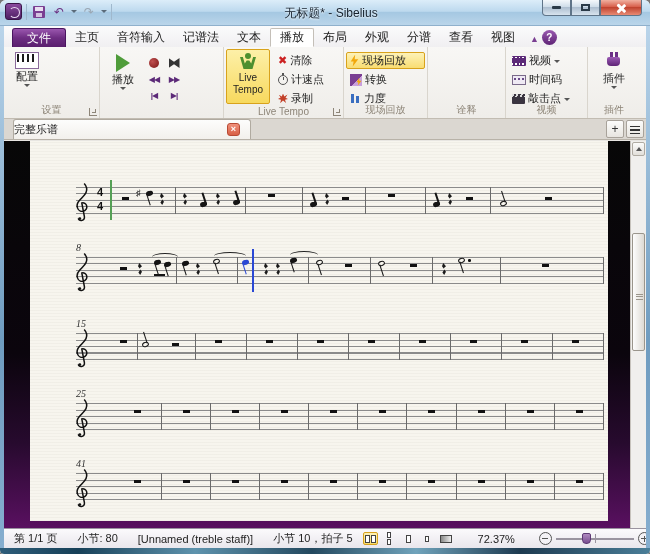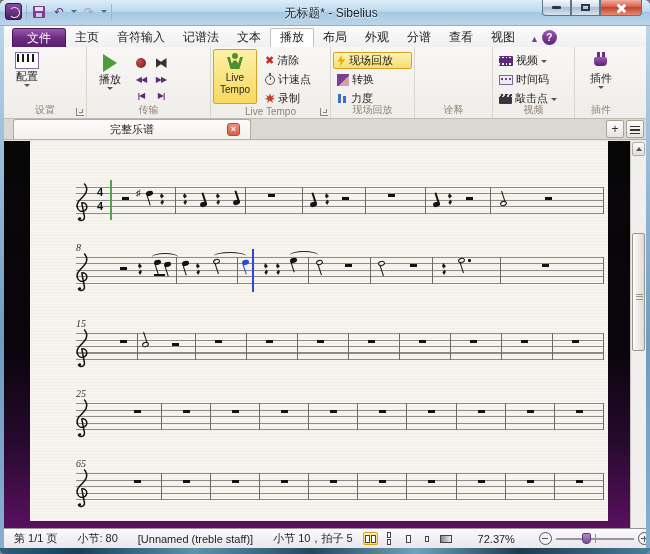--- a/index.html
+++ b/index.html
@@ -112,21 +112,21 @@
      background:repeating-linear-gradient(90deg,#6a4a8a 0 2px,transparent 2px 4px);}
   .ic-clap{width:13px;height:10px;background:#3a3440;position:relative;border-radius:1px;}
   .ic-clap::before{content:'';position:absolute;left:0;right:0;top:0;height:3px;
      background:repeating-linear-gradient(115deg,#ddd 0 2px,#3a3440 2px 4px);}
   .ic-plug{width:16px;height:19px;position:relative;}
   .ic-plug::before{content:'';position:absolute;left:4px;top:0;width:2.5px;height:6px;background:#6a2f86;box-shadow:5px 0 0 #6a2f86;}
   .ic-plug::after{content:'';position:absolute;left:1px;top:5px;width:13px;height:9px;background:linear-gradient(#9a5ab4,#5e2376);border-radius:2px 2px 4px 4px;}
 
   
   .doctabs{position:absolute;left:4px;right:4px;top:119px;height:21px;background:#dbd7d1;border-bottom:1px solid #b8b2a8;display:flex;align-items:flex-end;}
-  .dtab{height:20px;margin-left:9px;width:238px;background:linear-gradient(#fdfdfc,#f2f0ec);border:1px solid #b0aaa0;border-bottom:none;border-radius:3px 3px 0 0;display:flex;align-items:center;justify-content:center;gap:30px;font-size:11px;color:#222;position:relative;margin-top:8px;}
+  .dtab{height:20px;margin-left:9px;width:238px;background:linear-gradient(#fdfdfc,#f2f0ec);border:1px solid #b0aaa0;border-bottom:none;border-radius:3px 3px 0 0;display:flex;align-items:center;gap:30px;font-size:11px;color:#222;position:relative;margin-top:8px;}
   .dtab .dclose{position:absolute;right:10px;top:3px;width:13px;height:13px;border-radius:3px;background:linear-gradient(#f0907a,#d86046);border:1px solid #b84a34;color:#fff;font-size:9px;line-height:11px;text-align:center;font-weight:bold;}
   .dtr{position:absolute;right:2px;top:1px;display:flex;gap:2px;}
   .dtbtn{width:18px;height:18px;border:1px solid #a8a29a;background:linear-gradient(#fcfcfb,#e8e5e0);border-radius:2px;font-size:12px;color:#333;display:flex;align-items:center;justify-content:center;}
   .ic-tablist{width:10px;height:9px;background:repeating-linear-gradient(0deg,#333 0 1.5px,transparent 1.5px 3.5px);}
 
   
   .canvas{position:absolute;left:4px;right:4px;top:141px;height:387px;
     background:linear-gradient(180deg,#070707 0%,#0b050d 55%,#270a2e 78%,#591060 100%);}
   .paper{position:absolute;left:26px;top:0;width:578px;height:380px;background:#f7f5ee;
     background-image:repeating-linear-gradient(0deg,rgba(120,115,100,0.05) 0 1px,transparent 1px 3px);}
@@ -223,21 +223,21 @@
     <span class="rtab">外观</span>
     <span class="rtab">分谱</span>
     <span class="rtab">查看</span>
     <span class="rtab">视图</span>
     <span class="collapsebtn">▲</span>
     <span class="helpbtn">?</span>
   </div>
 
   <div class="ribbon">
 
-    <div class="rgroup" style="width:83px">
+    <div class="rgroup" style="width:96px">
       <div class="bigrow">
         <div class="bigbtn">
           <span class="ic ic-kbd"></span>
           <span class="blabel">配置</span>
           <span class="cdn"></span>
         </div>
       </div>
       <span class="glabel">设置</span>
       <span class="dlauncher"></span>
     </div>
@@ -251,21 +251,20 @@
         </div>
         <div class="tgrid">
           <span class="ic-rec"></span>
           <span class="ic-metr"></span>
           <span class="tg">◀◀</span>
           <span class="tg">▶▶</span>
           <span class="tg">|◀</span>
           <span class="tg">▶|</span>
         </div>
       </div>
-      <span class="glabel">传输</span>
     </div>
 
     <div class="rgroup" style="width:120px">
       <div class="bigrow" style="gap:4px">
         <div class="bigbtn hl" style="width:44px">
           <span class="ic ic-cond"></span>
           <span class="blabel" style="font-size:10px">Live Tempo</span>
         </div>
         <div class="smallcol">
           <span class="sbtn">
@@ -480,21 +479,21 @@
         <span class="wr" style="left:205px"></span>
         <span class="wr" style="left:254px"></span>
         <span class="wr" style="left:303px"></span>
         <span class="wr" style="left:352px"></span>
         <span class="wr" style="left:402px"></span>
         <span class="wr" style="left:451px"></span>
         <span class="wr" style="left:500px"></span>
       </div>
 
       <div class="sys" style="top:332px">
-        <span class="mnum">65</span>
+        <span class="mnum">41</span>
         <svg class="clef" width="16" height="40" viewBox="0 0 16 40">
           <path d="M10.2 1.5 C12.6 4.2 13.4 7.6 12 10.6 C10.8 13.2 8 15.6 5.8 18 C3.4 20.6 2.6 23.2 3.4 25.6 C4.2 28.2 6.8 29.8 9.4 29.2 C11.9 28.6 13.3 26.2 12.7 23.9 C12.1 21.7 9.9 20.4 7.8 21 L10.4 34.6 C10.8 36.6 9.5 38.3 7.5 38.4 C5.9 38.5 4.6 37.6 4.3 36.3" fill="none" stroke="#111" stroke-width="1.5"></path>
           <circle cx="5.8" cy="36.6" r="1.4" fill="#111"></circle>
         </svg>
         <span class="bl" style="left:85px"></span>
         <span class="bl" style="left:134px"></span>
         <span class="bl" style="left:183px"></span>
         <span class="bl" style="left:232px"></span>
         <span class="bl" style="left:281px"></span>
         <span class="bl" style="left:330px"></span>

